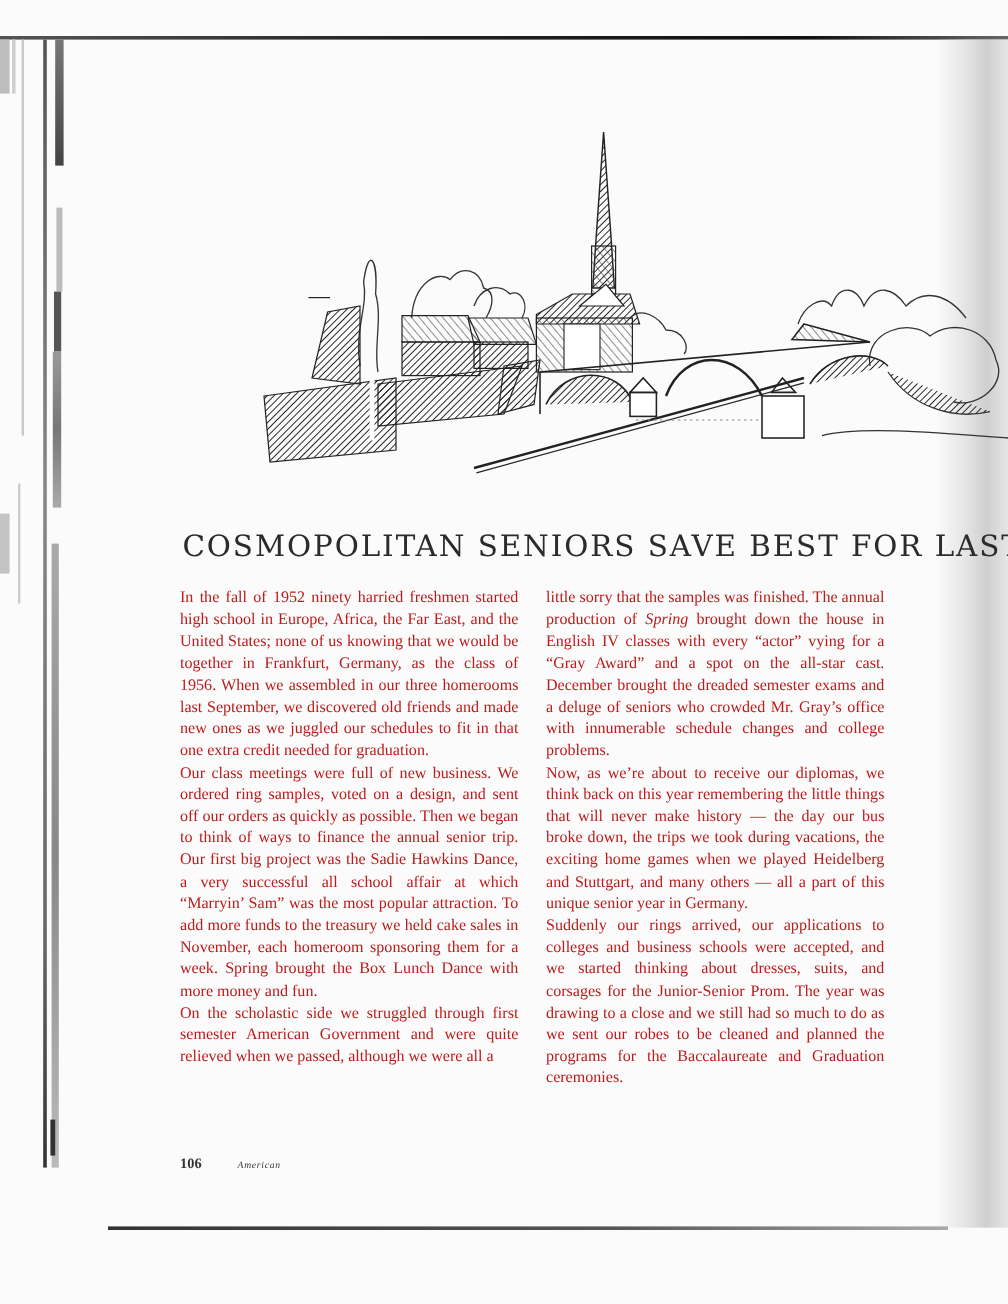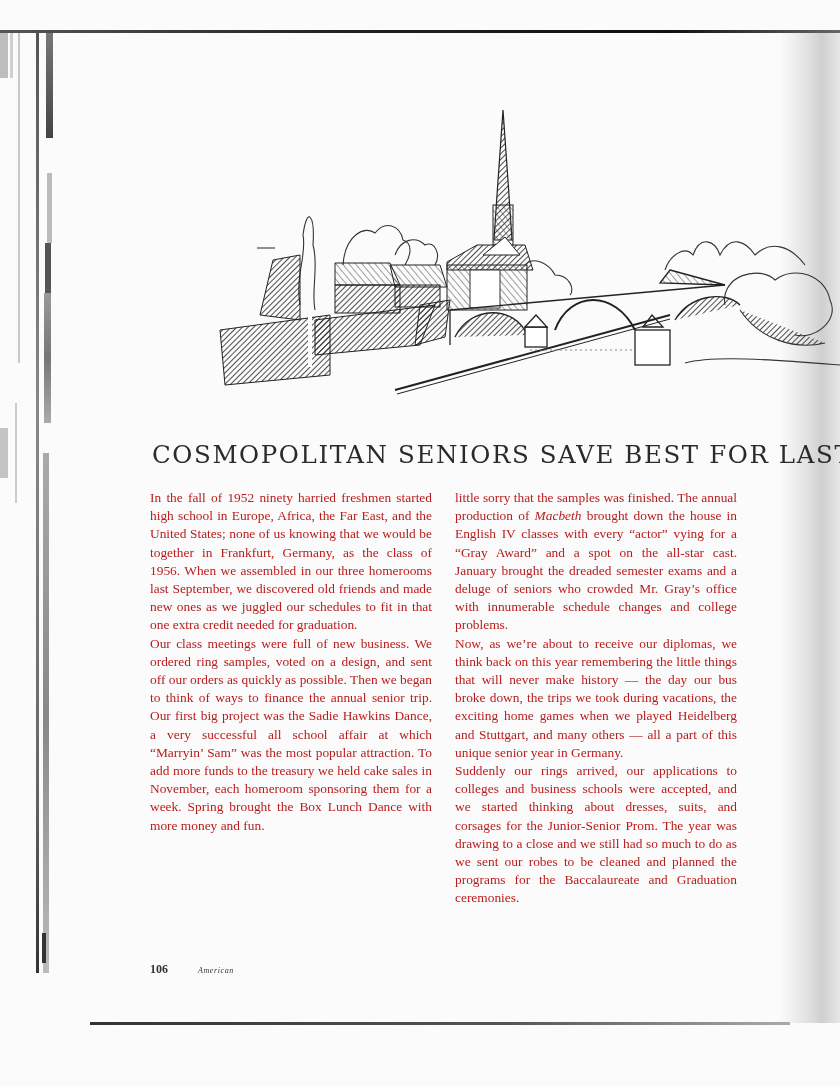--- a/index.html
+++ b/index.html
@@ -135,24 +135,25 @@
     <path d="M470,258 C500,250 560,255 625,260"></path>
     <path d="M525,205 C545,235 580,245 610,238" fill="url(#hatch)"></path>
   </g>
 </svg>
 
 <h1 class="headline">COSMOPOLITAN SENIORS SAVE BEST FOR LAST!</h1>
 
 <div class="col col-left">
   <p>In the fall of 1952 ninety harried freshmen started high school in Europe, Africa, the Far East, and the United States; none of us knowing that we would be together in Frankfurt, Germany, as the class of 1956. When we assembled in our three homerooms last September, we discovered old friends and made new ones as we juggled our schedules to fit in that one extra credit needed for graduation.</p>
   <p>Our class meetings were full of new business. We ordered ring samples, voted on a design, and sent off our orders as quickly as possible. Then we began to think of ways to finance the annual senior trip. Our first big project was the Sadie Hawkins Dance, a very successful all school affair at which “Marryin’ Sam” was the most popular attraction. To add more funds to the treasury we held cake sales in November, each homeroom sponsoring them for a week. Spring brought the Box Lunch Dance with more money and fun.</p>
+  <p>On the scholastic side we struggled through first semester American Government and were quite relieved when we passed, although we were all a</p>
 </div>
 
 <div class="col col-right">
-  <p><span>little sorry that the samples was finished. The annual production of </span><em>Macbeth</em><span> brought down the house in English IV classes with every “actor” vying for a “Gray Award” and a spot on the all-star cast. January brought the dreaded semester exams and a deluge of seniors who crowded Mr. Gray’s office with innumerable schedule changes and college problems.</span></p>
+  <p><span>little sorry that the samples was finished. The annual production of </span><em>Spring</em><span> brought down the house in English IV classes with every “actor” vying for a “Gray Award” and a spot on the all-star cast. December brought the dreaded semester exams and a deluge of seniors who crowded Mr. Gray’s office with innumerable schedule changes and college problems.</span></p>
   <p>Now, as we’re about to receive our diplomas, we think back on this year remembering the little things that will never make history — the day our bus broke down, the trips we took during vacations, the exciting home games when we played Heidelberg and Stuttgart, and many others — all a part of this unique senior year in Germany.</p>
   <p>Suddenly our rings arrived, our applications to colleges and business schools were accepted, and we started thinking about dresses, suits, and corsages for the Junior-Senior Prom. The year was drawing to a close and we still had so much to do as we sent our robes to be cleaned and planned the programs for the Baccalaureate and Graduation ceremonies.</p>
 </div>
 
 <div class="folio">
   <span class="page-num">106</span>
   <span class="section-name">American</span>
 </div>
 
 <div class="bottom-rule"></div>

